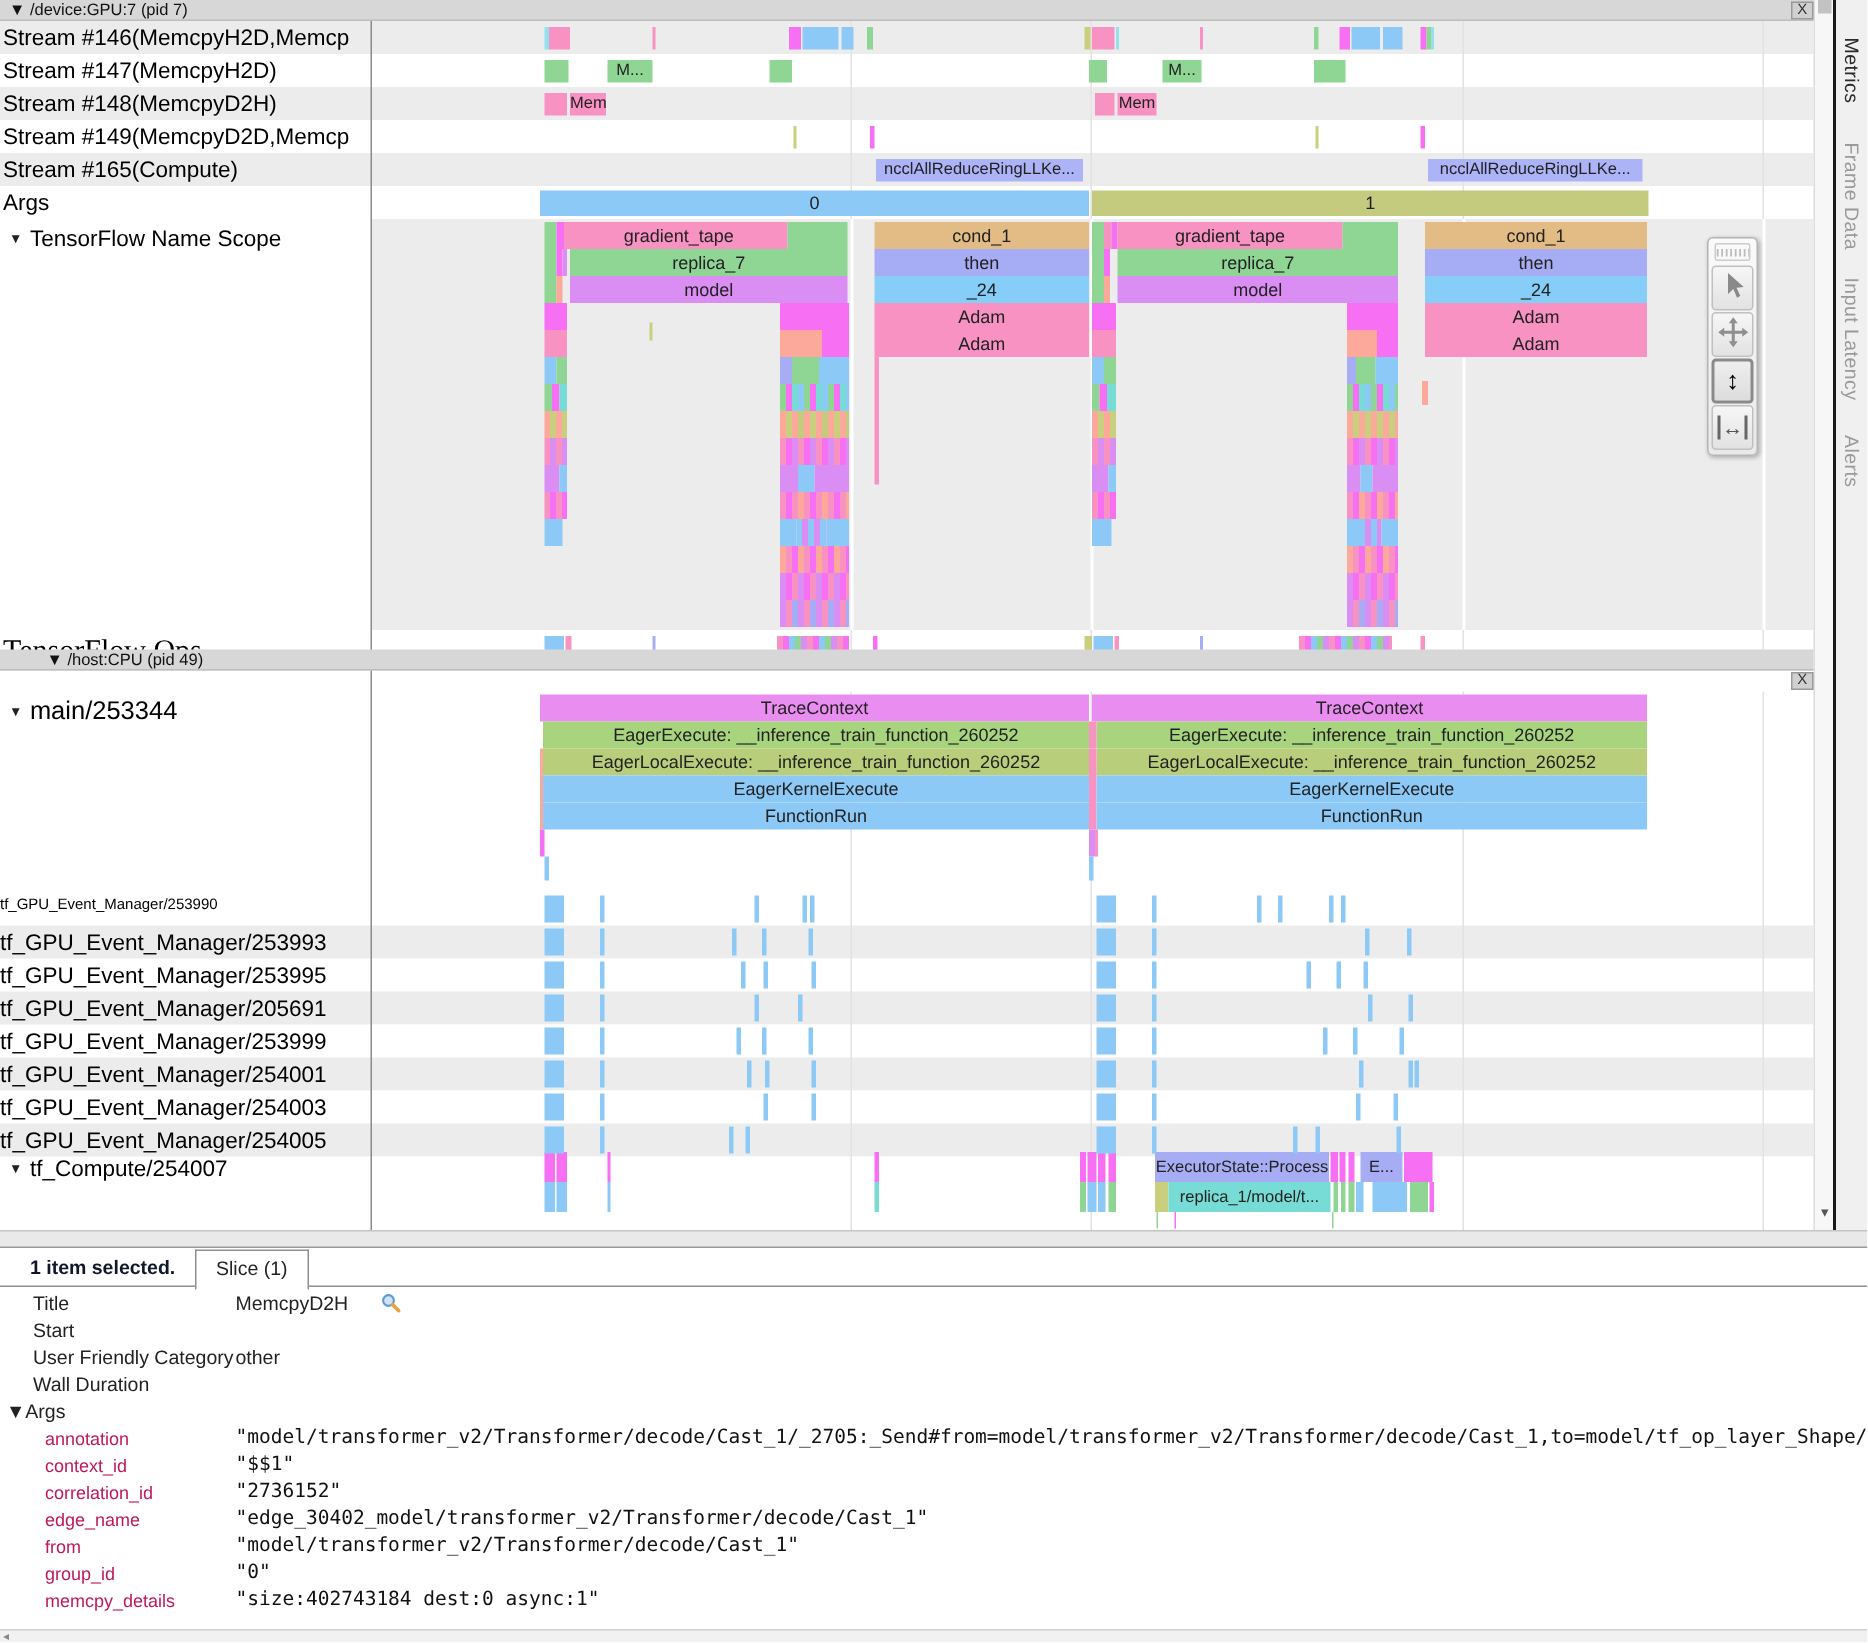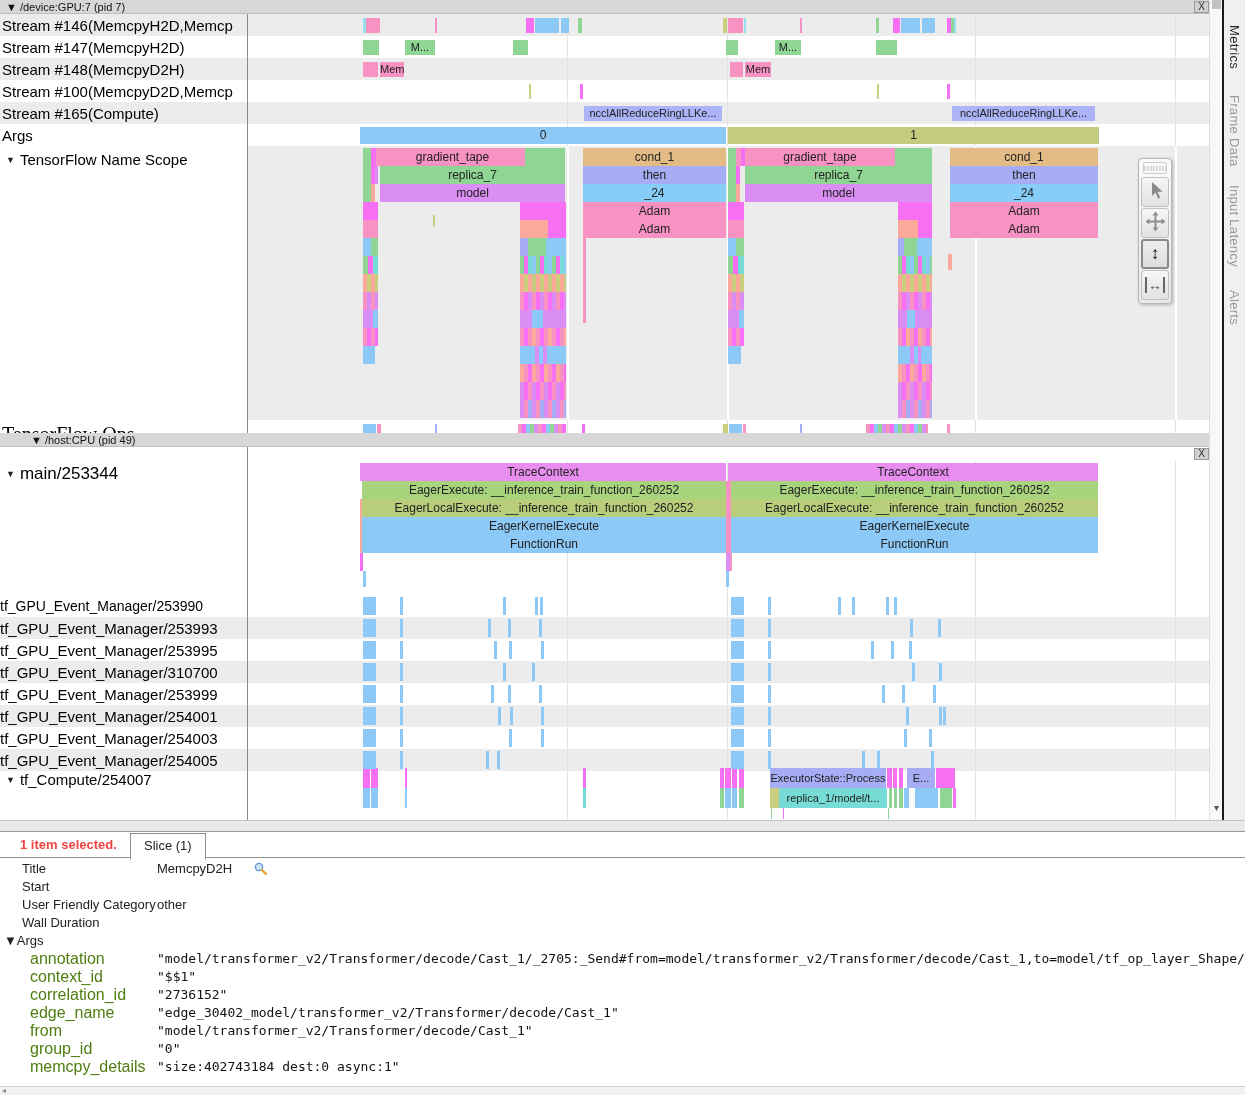--- a/index.html
+++ b/index.html
@@ -40,30 +40,30 @@
   #toolbar .glyph{font-size:17px;font-weight:bold;color:#555;line-height:26px;}
   #toolbar .tool.active .glyph{color:#000;}
   #toolbar .barr{border-left:2px solid #666;border-right:2px solid #666;padding:0 1px;
       font-size:14px;line-height:24px;}
   
   #bottom{position:absolute;left:0;top:820px;width:1245px;height:275px;background:#fff;z-index:10;}
   #divider{position:absolute;left:0;top:0;width:1245px;height:12px;background:#e9e9e9;
       border-top:1px solid #c5c5c5;border-bottom:1px solid #9a9a9a;box-sizing:border-box;}
   #tabbar{position:absolute;left:0;top:12px;width:1245px;height:26px;border-bottom:1px solid #8f8f8f;
       box-sizing:border-box;background:#fff;}
-  #status{position:absolute;left:20px;top:5px;font-size:13px;font-weight:bold;color:#ef4444;}
+  #status{position:absolute;left:20px;top:5px;font-size:13px;font-weight:bold;color:#0f172a;}
   #slice-tab{position:absolute;left:130px;top:1px;height:25px;background:#fff;border:1px solid #8f8f8f;
       border-bottom:1px solid #fff;padding:0 13px;line-height:23px;font-size:13px;color:#222;z-index:2;}
   #details{position:absolute;left:0;top:40px;width:1245px;height:226px;overflow:hidden;}
   .drow{position:relative;height:18px;line-height:18px;font-size:13px;color:#222;white-space:nowrap;}
   .dlabel{position:absolute;left:22px;}
   .dvalue{position:absolute;left:157px;}
   .args-hdr{position:relative;height:18px;line-height:18px;font-size:13px;color:#222;padding-left:4px;}
   .arow{position:relative;height:18px;line-height:18px;white-space:nowrap;}
-  .akey{position:absolute;left:30px;font-size:16px;color:#4d7c0f;}
+  .akey{position:absolute;left:30px;font-size:12px;color:#be185d;}
   .aval{position:absolute;left:157px;right:0;overflow:hidden;font-family:"DejaVu Sans Mono",monospace;
       font-size:13px;color:#111;}
   #hscroll{position:absolute;left:0;top:266px;width:1245px;height:9px;background:#f1f1f1;
       border-top:1px solid #cfcfcf;box-sizing:border-box;}
   #hscroll .left{position:absolute;left:2px;top:-1px;font-size:8px;color:#888;}
   .mag{display:inline-block;vertical-align:-2px;margin-left:22px;}
 </style>
 </head>
 <body>
 
@@ -374,30 +374,30 @@
       <div class="blk" style="left: 400px; top: 751px; width: 3px; height: 18px; line-height: 18px; background: rgb(140, 201, 246);"></div>
       <div class="blk" style="left: 486px; top: 751px; width: 3px; height: 18px; line-height: 18px; background: rgb(140, 201, 246);"></div>
       <div class="blk" style="left: 497px; top: 751px; width: 3px; height: 18px; line-height: 18px; background: rgb(140, 201, 246);"></div>
       <div class="blk" style="left: 768px; top: 751px; width: 3px; height: 18px; line-height: 18px; background: rgb(140, 201, 246);"></div>
       <div class="blk" style="left: 862px; top: 751px; width: 3px; height: 18px; line-height: 18px; background: rgb(140, 201, 246);"></div>
       <div class="blk" style="left: 877px; top: 751px; width: 3px; height: 18px; line-height: 18px; background: rgb(140, 201, 246);"></div>
       <div class="blk" style="left: 931px; top: 751px; width: 3px; height: 18px; line-height: 18px; background: rgb(140, 201, 246);"></div>
       <div class="plabel" style="left: 2px; top: 17px; font-size: 15px;">Stream #146(MemcpyH2D,Memcp</div>
       <div class="plabel" style="left: 2px; top: 39px; font-size: 15px;">Stream #147(MemcpyH2D)</div>
       <div class="plabel" style="left: 2px; top: 61px; font-size: 15px;">Stream #148(MemcpyD2H)</div>
-      <div class="plabel" style="left: 2px; top: 83px; font-size: 15px;">Stream #100(MemcpyD2D,Memcp</div>
+      <div class="plabel" style="left: 2px; top: 83px; font-size: 15px;">Stream #149(MemcpyD2D,Memcp</div>
       <div class="plabel" style="left: 2px; top: 105px; font-size: 15px;">Stream #165(Compute)</div>
       <div class="plabel" style="left: 2px; top: 127px; font-size: 15px;">Args</div>
       <div class="plabel" style="left: 6px; top: 151px; font-size: 15px;"><span class="arr">▼</span>TensorFlow Name Scope</div>
       <div class="plabel" style="left: 2px; top: 423px; font-size: 20px; font-family: Liberation Serif, serif;">TensorFlow Ops</div>
       <div class="plabel" style="left: 6px; top: 464px; font-size: 17px;"><span class="arr">▼</span>main/253344</div>
-      <div class="plabel" style="left: 0px; top: 598px; font-size: 14px;">tf_GPU_Event_Manager/253990</div>
+      <div class="plabel" style="left: 0px; top: 598px; font-size: 10px;">tf_GPU_Event_Manager/253990</div>
       <div class="plabel" style="left: 0px; top: 620px; font-size: 15px;">tf_GPU_Event_Manager/253993</div>
       <div class="plabel" style="left: 0px; top: 642px; font-size: 15px;">tf_GPU_Event_Manager/253995</div>
-      <div class="plabel" style="left: 0px; top: 664px; font-size: 15px;">tf_GPU_Event_Manager/310700</div>
+      <div class="plabel" style="left: 0px; top: 664px; font-size: 15px;">tf_GPU_Event_Manager/205691</div>
       <div class="plabel" style="left: 0px; top: 686px; font-size: 15px;">tf_GPU_Event_Manager/253999</div>
       <div class="plabel" style="left: 0px; top: 708px; font-size: 15px;">tf_GPU_Event_Manager/254001</div>
       <div class="plabel" style="left: 0px; top: 730px; font-size: 15px;">tf_GPU_Event_Manager/254003</div>
       <div class="plabel" style="left: 0px; top: 752px; font-size: 15px;">tf_GPU_Event_Manager/254005</div>
       <div class="plabel" style="left: 6px; top: 771px; font-size: 15px;"><span class="arr">▼</span>tf_Compute/254007</div>
     </div>
 
   <div class="sec-header" style="top:0;">
     <span>▼ /device:GPU:7 (pid 7)</span>
   </div>

